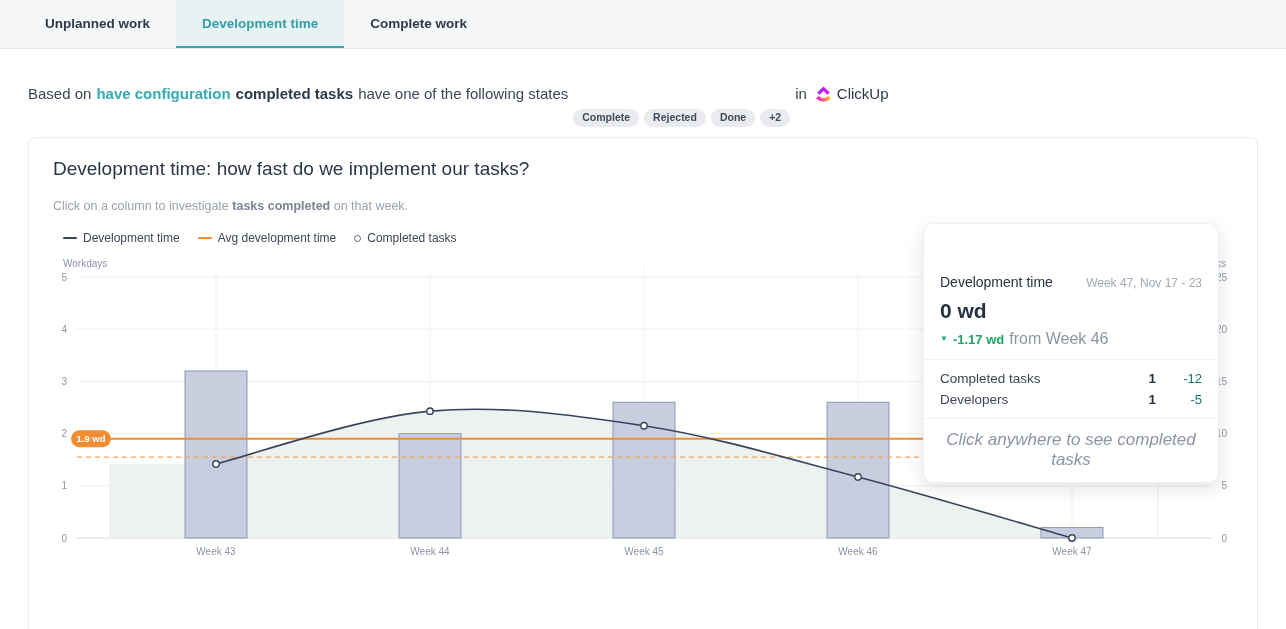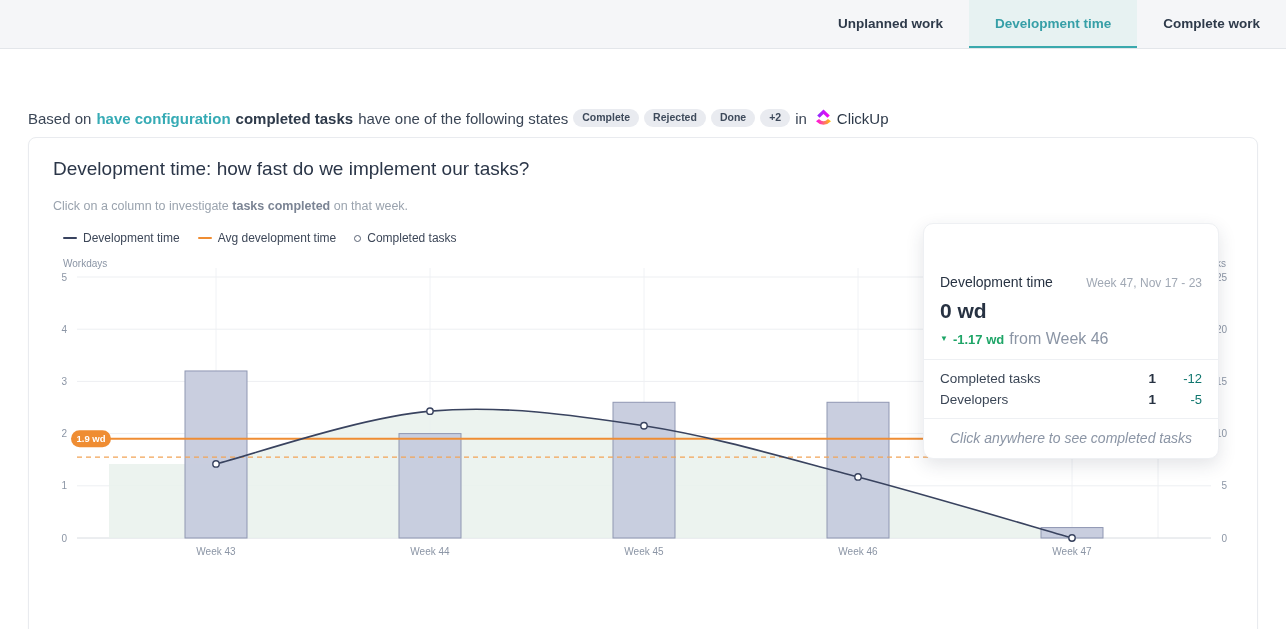--- a/index.html
+++ b/index.html
@@ -2,27 +2,27 @@
 <html><head>
 <meta charset="utf-8">
 <style>
   html,body{margin:0;padding:0;background:#fff;}
   *{box-sizing:border-box;}
   .screen{position:relative;width:1286px;height:629px;background:#fff;overflow:hidden;
           font-family:"Liberation Sans",sans-serif;color:#3b4656;}
 
   
   .tabbar{display:flex;align-items:stretch;height:49px;background:#f5f6f8;
-          border-bottom:1px solid #e3e6ea;padding-left:2px;justify-content:flex-end;}
+          border-bottom:1px solid #e3e6ea;padding-left:19px;}
   .tab{display:flex;align-items:center;padding:0 26px;font-size:13.5px;font-weight:700;
        color:#2e3a4a;cursor:pointer;border-bottom:2px solid transparent;}
   .tab.active{color:#369fa7;background:#e7f2f2;border-bottom-color:#3aa9ad;}
 
   
-  .config-line{display:flex;align-items:flex-end;gap:5px;margin:36px 0 0 28px;font-size:15px;color:#3b4656;}
+  .config-line{display:flex;align-items:flex-start;gap:5px;margin:36px 0 0 28px;font-size:15px;color:#3b4656;}
   .cfg-link{color:#36abb5;font-weight:700;text-decoration:none;cursor:pointer;}
   .cfg-bold{font-weight:700;color:#2e3a4a;}
   .chip{display:inline-flex;align-items:center;background:#e9ebf0;border-radius:10px;
         padding:3px 9px;font-size:10.5px;font-weight:700;color:#3e4a5b;line-height:1.1;margin-top:24px;}
   .appname{font-weight:500;color:#2e3a4a;}
   .clickup-logo{margin-left:3px;}
 
   
   .card{position:absolute;left:28px;top:137px;width:1230px;height:592px;background:#fff;
         border:1px solid #e9ebef;border-radius:8px;box-shadow:0 1px 2px rgba(30,40,60,.04);}
@@ -48,21 +48,21 @@
   .tt-value{margin-top:9px;font-size:21px;font-weight:700;color:#273242;}
   .tt-delta-row{margin-top:7px;display:flex;align-items:center;gap:5px;font-size:13px;}
   .tt-caret{color:#1ea567;font-size:8px;line-height:1;}
   .tt-delta{color:#1ea567;font-weight:700;}
   .tt-delta-suffix{color:#8b95a5;font-size:16px;}
   .tt-div{border-top:1px solid #eef0f3;margin:11px -16px;}
   .tt-row{display:flex;align-items:center;font-size:13.5px;color:#3b4656;margin:6px 0;}
   .tt-row .lbl{flex:1;}
   .tt-row .val{width:34px;text-align:right;font-weight:700;color:#273242;}
   .tt-row .chg{width:46px;text-align:right;color:#0f766e;font-size:13px;}
-  .tt-footer{text-align:center;font-style:italic;font-size:14px;color:#8b95a5;margin-top:10px;}
+  .tt-footer{text-align:center;font-style:italic;font-size:17px;color:#8b95a5;margin-top:10px;}
 
   
   .period{position:absolute;right:22px;bottom:13px;display:flex;gap:7px;
           cursor:pointer;font-size:14.5px;font-weight:500;color:#273242;}
 </style>
 </head>
 <body>
 
 <div class="screen">
 

